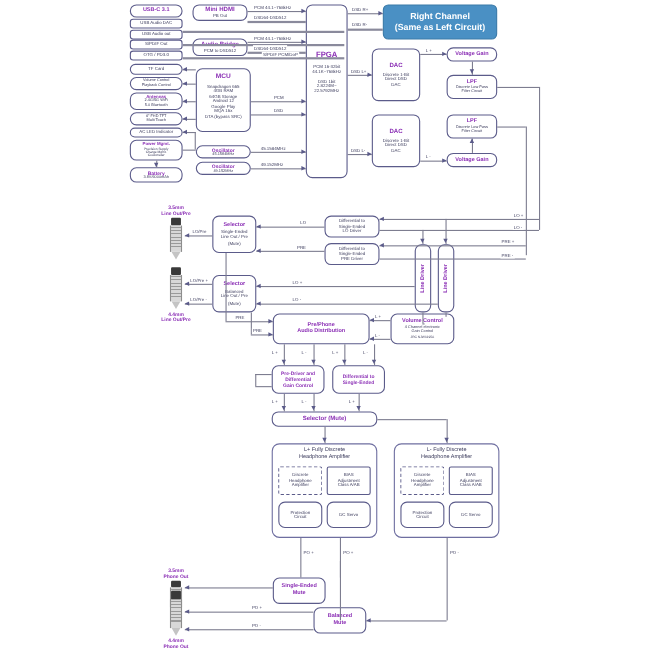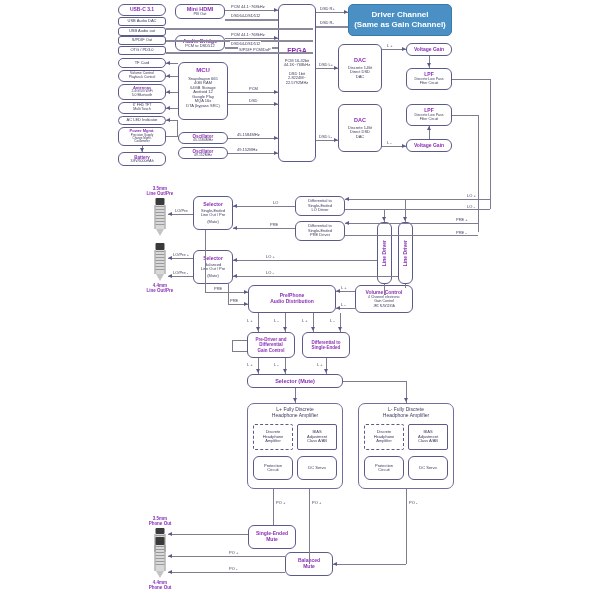--- a/index.html
+++ b/index.html
@@ -147,22 +147,22 @@
     <div class="ttl t7" style="margin-bottom:4px;">FPGA</div>
     <div class="sub t4">PCM 16-32bit</div>
     <div class="sub t4">44.1K~768kHz</div>
     <div class="sub t4" style="margin-top:4px;">DSD 1bit</div>
     <div class="sub t4">2.8224M~</div>
     <div class="sub t4">22.5792MHz</div>
   </div>
 
   <div class="banner" style="left:348px;top:4px;width:102px;height:30px;">
     <div>
-      <div>Driver Channel</div>
-      <div>(Same as Gain Channel)</div>
+      <div>Right Channel</div>
+      <div>(Same as Left Circuit)</div>
     </div>
   </div>
 
   <div class="bx rnd" style="left:338px;top:44px;width:44px;height:48px;">
     <div class="ttl t55" style="margin-bottom:3px;">DAC</div>
     <div class="sub t4">Discrete 1-Bit</div>
     <div class="sub t4">Direct DSD</div>
     <div class="sub t4">DAC</div>
   </div>
   <div class="bx rnd" style="left:338px;top:104px;width:44px;height:48px;">

